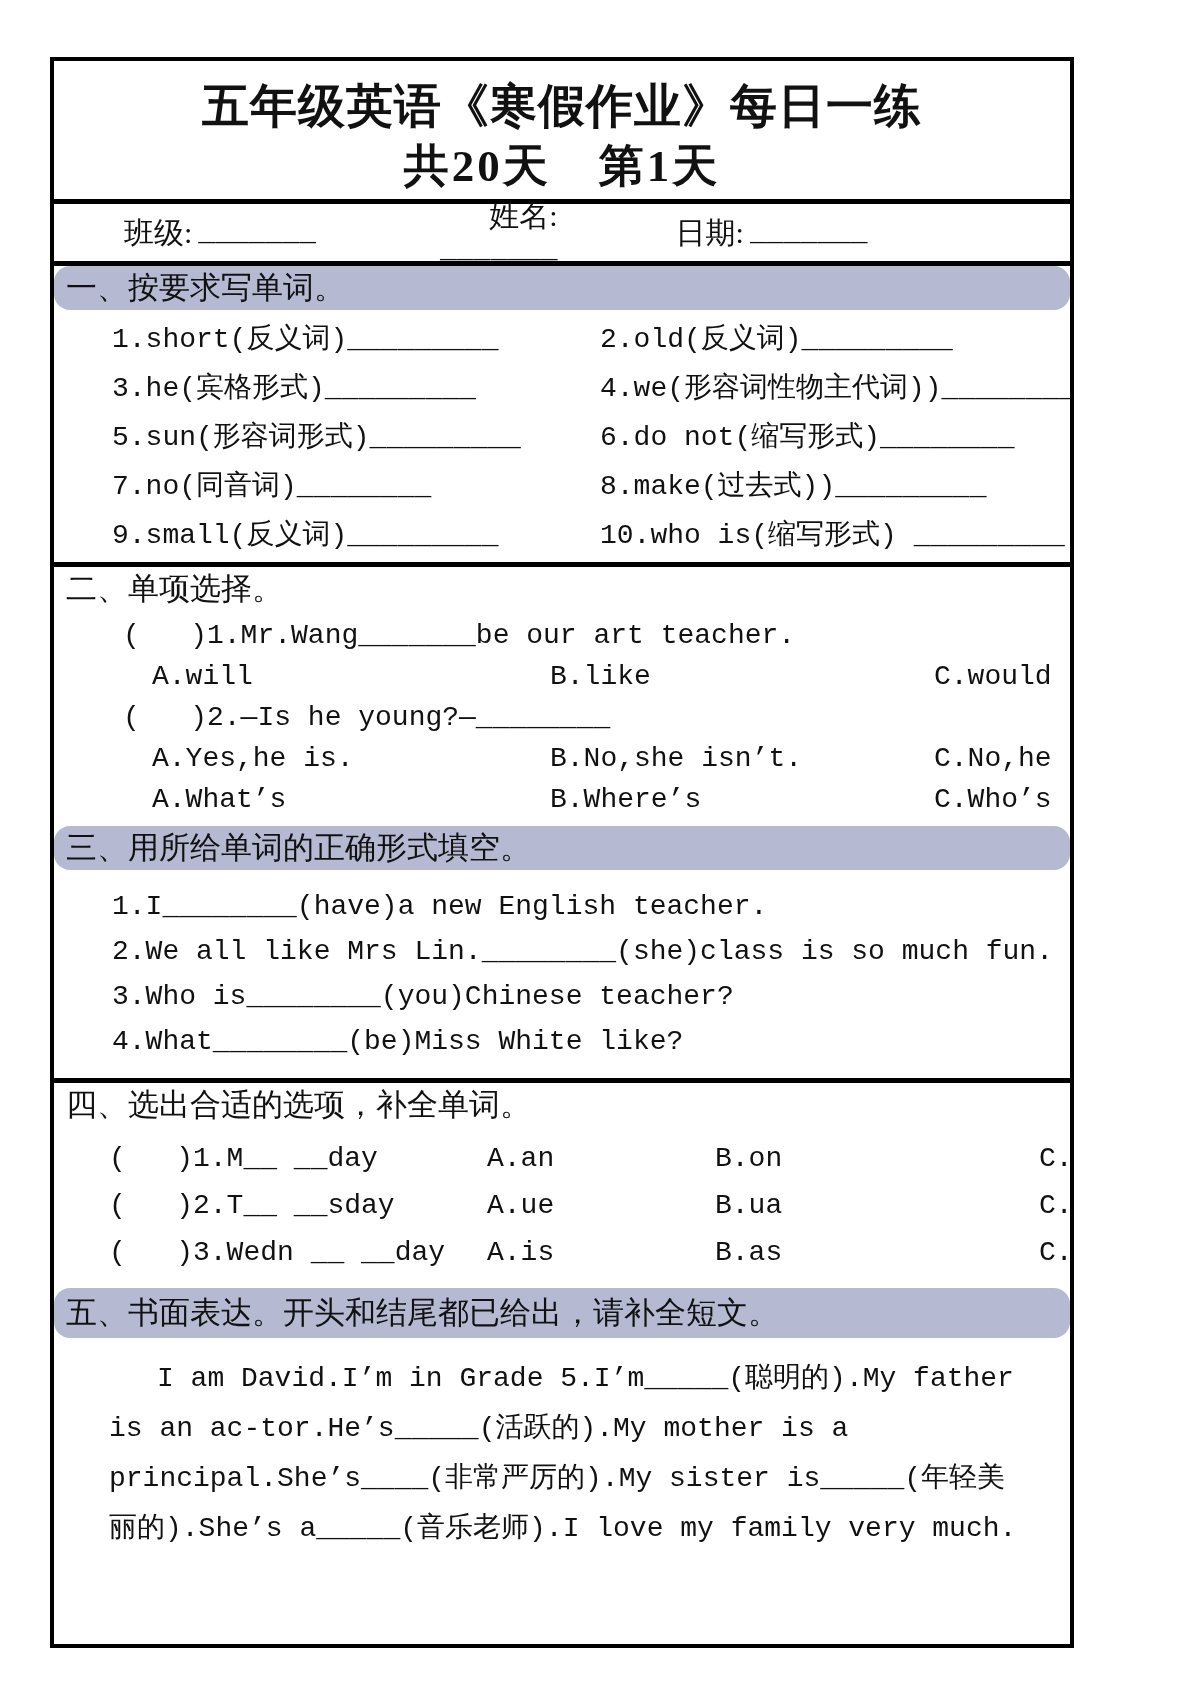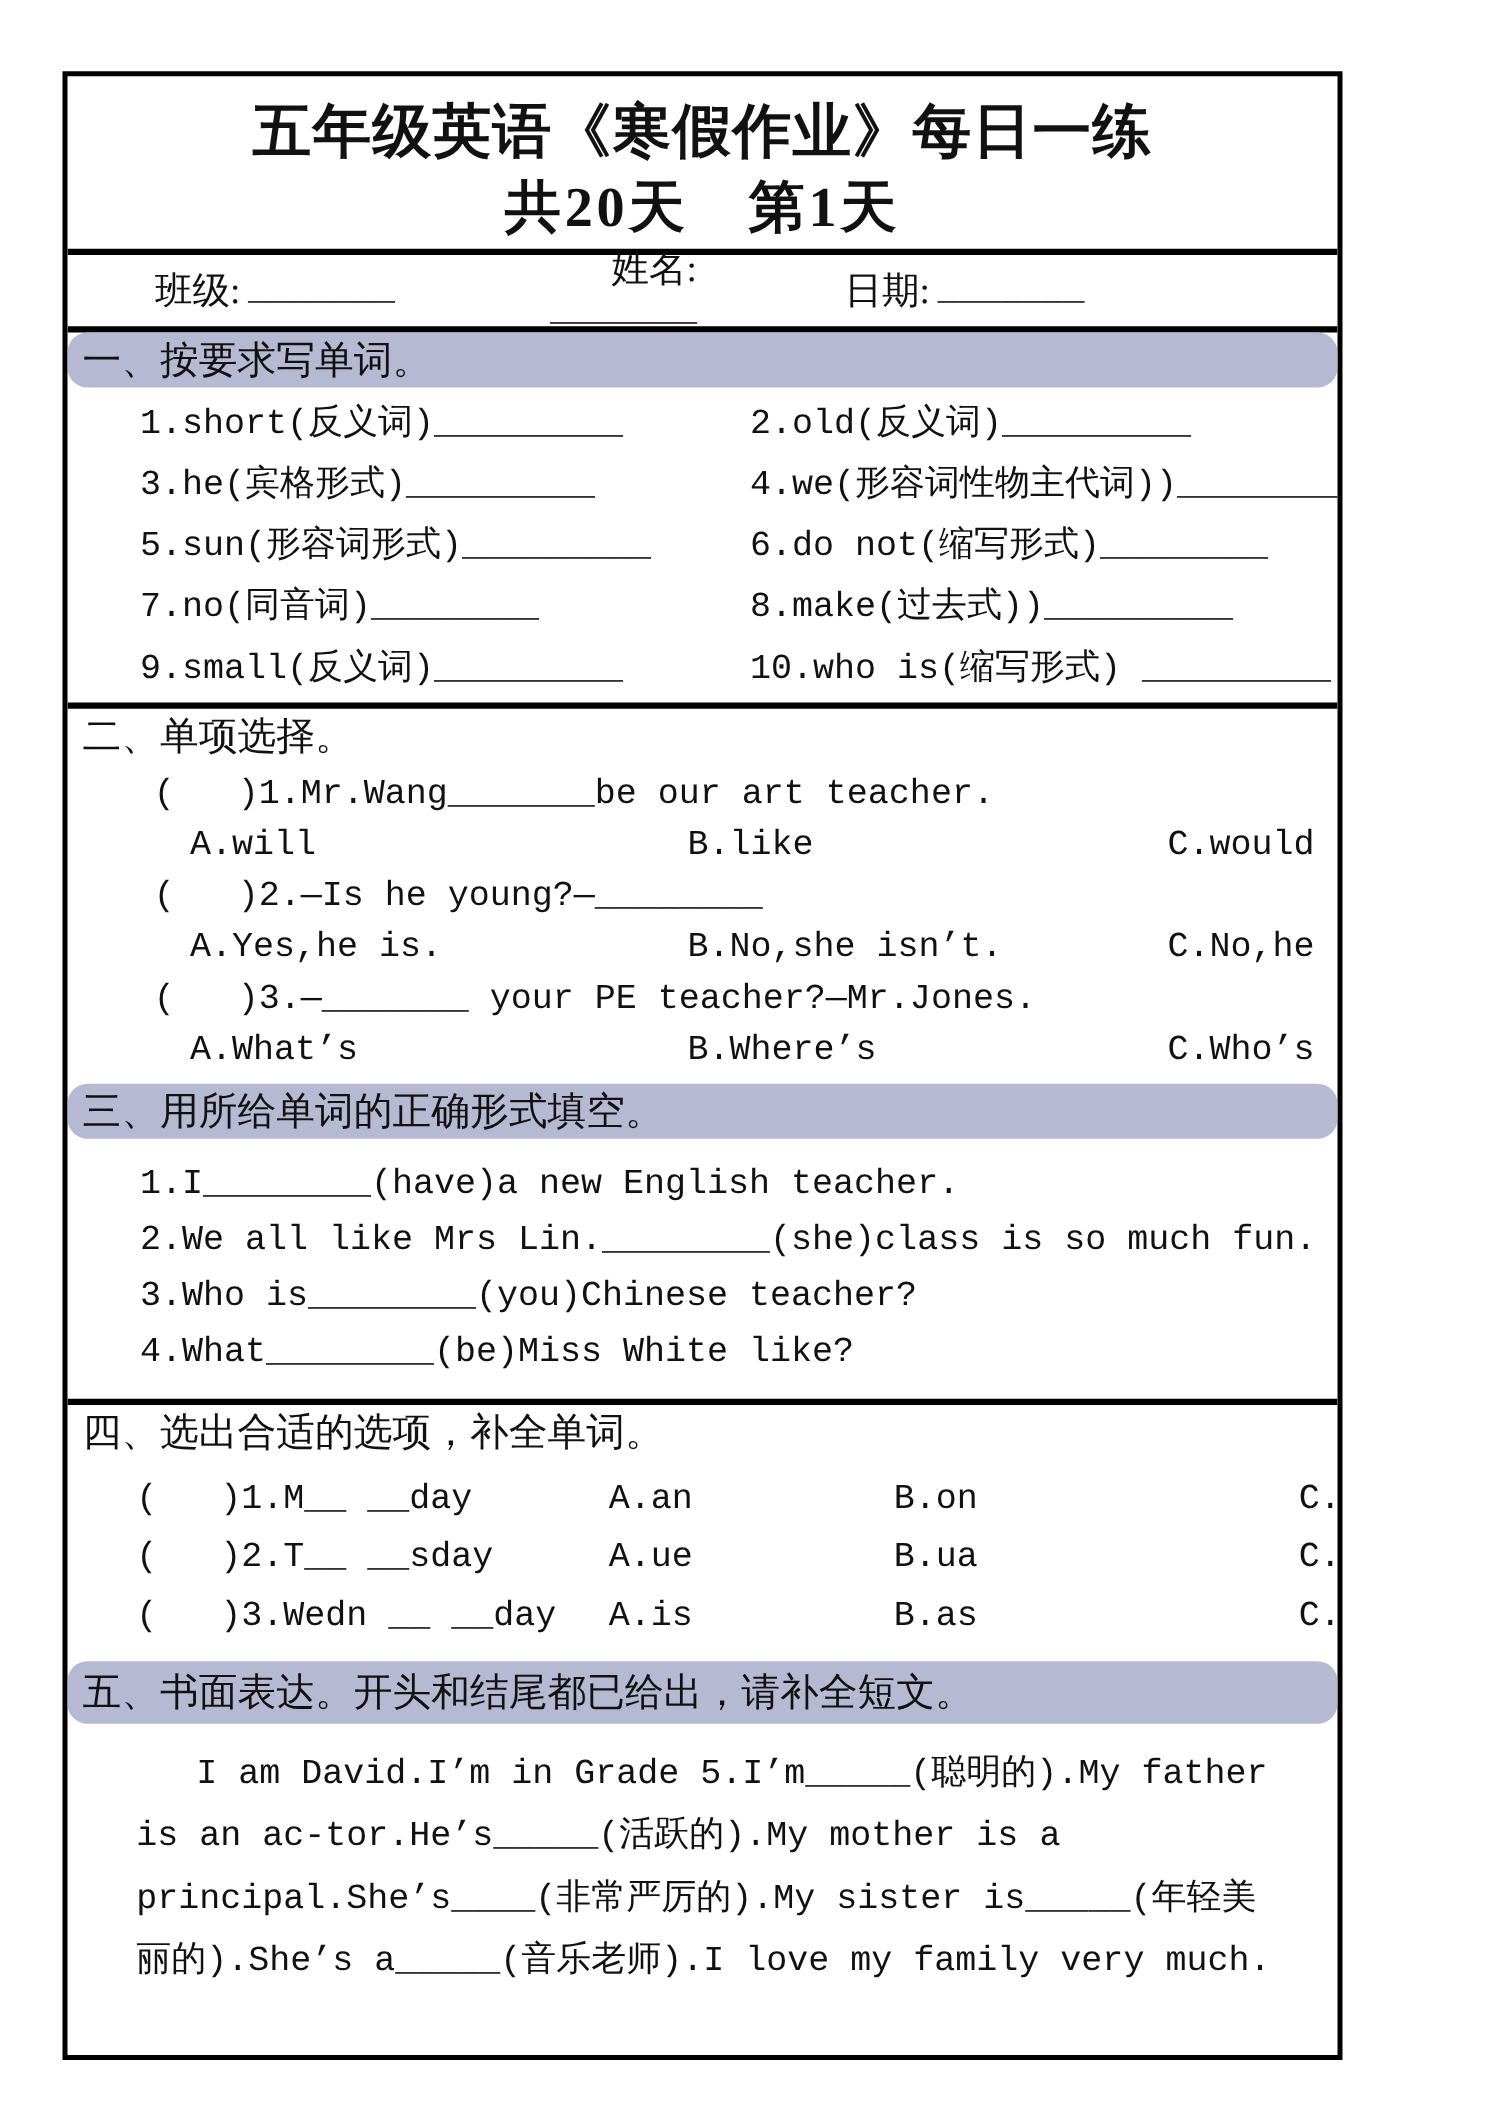--- a/index.html
+++ b/index.html
@@ -129,21 +129,20 @@
       </div>
       <div class="q">
         <div class="q-line mono">(   )2.—Is he young?—________</div>
         <div class="opts">
           <span class="mono">A.Yes,he is.</span>
           <span class="mono">B.No,she isn’t.</span>
           <span class="mono">C.No,he is.</span>
         </div>
       </div>
       <div class="q">
-        <div class="q-line mono">(   )3.—_______ your PE teacher?—Mr.Jones.</div>
         <div class="opts">
           <span class="mono">A.What’s</span>
           <span class="mono">B.Where’s</span>
           <span class="mono">C.Who’s</span>
         </div>
       </div>
     </div>
 
     <div class="band">三、用所给单词的正确形式填空。</div>
 

